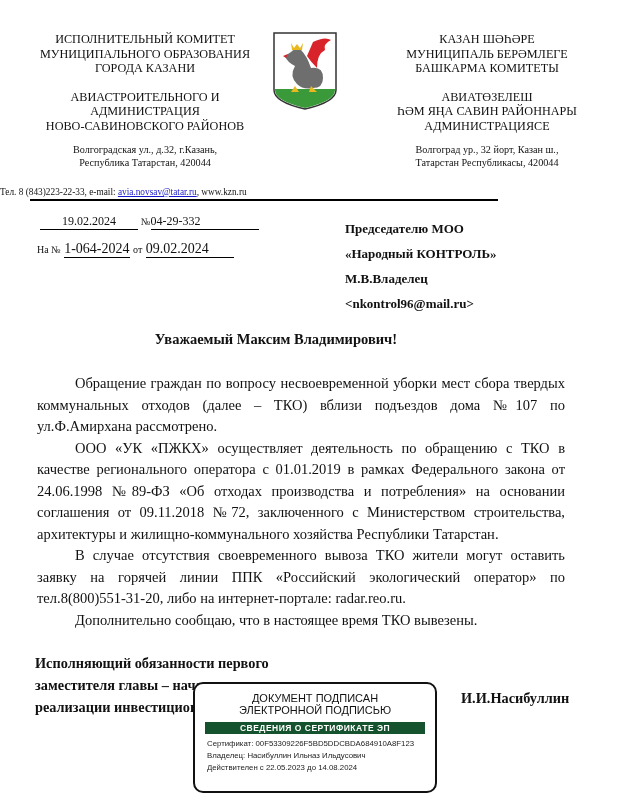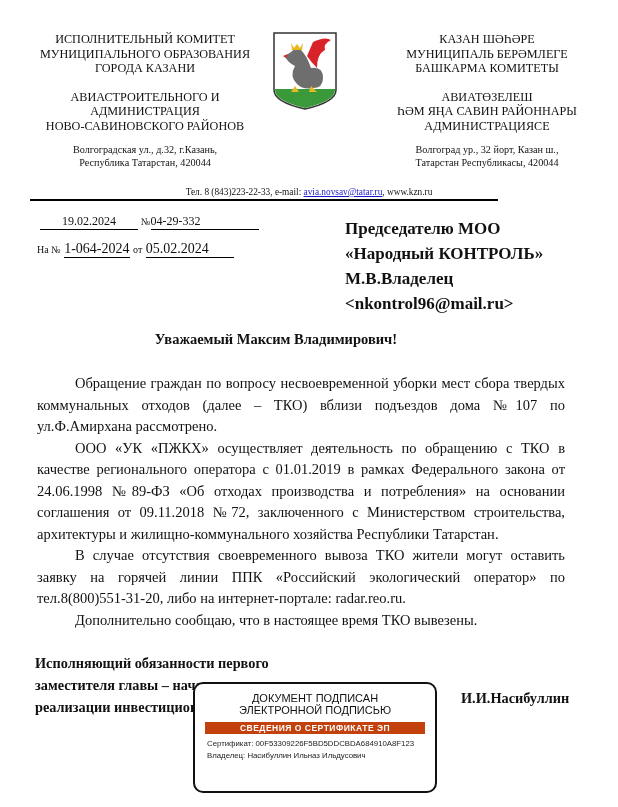--- a/index.html
+++ b/index.html
@@ -3,35 +3,35 @@
 <meta charset="utf-8">
 <style>
   html, body { margin:0; padding:0; background:#fff; }
   body { width:618px; height:807px; position:relative; overflow:hidden;
          font-family:"Liberation Serif", serif; color:#111; }
   .abs { position:absolute; }
   .hdr { text-align:center; font-size:12.2px; line-height:14.5px; text-transform:none; }
   .hdr .blk { margin:0; }
   .hdr .gap { height:14px; }
   .hdr .addr { font-size:10.2px; line-height:13px;font-family:Liberation Serif, serif; }
-  .contacts { left:0; width:618px; top:187px; text-align:center; font-size:9.3px; }
+  .contacts { left:0; width:618px; top:187px; font-size:9.3px; }
   .contacts a { color:#1a1acc; text-decoration:underline; }
   .rule { left:30px; width:468px; top:199px; height:2px; background:#000; }
   .reg { font-size:12px; }
   .u { border-bottom:1px solid #000; display:inline-block; }
-  .recipient { left:345px; top:216px; font-weight:bold; font-size:17px; line-height:25px; }
+  .recipient { left:345px; top:216px; font-weight:bold; font-size:13px; line-height:25px; }
   .salute { left:0; width:552px; top:331px; text-align:center; font-weight:bold; font-size:14.5px; }
   .body { left:37px; width:528px; top:373px; font-size:14.5px; line-height:21.5px; text-align:justify; }
   .body p { margin:0; text-indent:38px; }
   .sign { left:35px; top:652px; font-weight:bold; font-size:14.3px; line-height:22px; }
   .signer { left:461px; top:690px; font-weight:bold; font-size:14.3px; }
   .stamp { left:193px; top:682px; width:240px; height:107px; border:2px solid #111; border-radius:10px;
            background:#fff; font-family:"Liberation Sans", sans-serif; }
   .stamp .t1 { text-align:center; font-size:11px; line-height:12px; margin-top:8px; }
-  .stamp .bar { margin:6px 10px 4px 10px; background:#c2410c; color:#fff; text-align:center;
+  .stamp .bar { margin:6px 10px 4px 10px; background:#14532d; color:#fff; text-align:center;
                 font-size:8.5px; font-weight:bold; letter-spacing:0.5px; padding:1px 0; }
   .stamp .ln { font-size:7.8px; line-height:12px; margin-left:12px; color:#222; }
 </style>
 </head>
 <body>
 
 <div class="abs hdr" style="left:20px; width:250px; top:32px;">
   <div class="blk">ИСПОЛНИТЕЛЬНЫЙ КОМИТЕТ</div>
   <div class="blk">МУНИЦИПАЛЬНОГО ОБРАЗОВАНИЯ</div>
   <div class="blk">ГОРОДА КАЗАНИ</div>
@@ -75,21 +75,21 @@
 <div class="abs rule"></div>
 
 <div class="abs reg" style="left:40px; top:214px;">
   <span class="u" style="width:98px; text-align:center;">19.02.2024</span>
   <span style="font-size:10px">№</span><span class="u" style="width:108px;">04-29-332</span>
 </div>
 <div class="abs" style="left:37px; top:241px; font-size:14px;">
   <span style="font-size:10px">На №</span>
   <span class="u">1-064-2024</span>
   <span style="font-size:10px">от</span>
-  <span class="u" style="width:88px;">05.02.2024</span>
+  <span class="u" style="width:88px;">09.02.2024</span>
 </div>
 
 <div class="abs recipient">
   <div>Председателю МОО</div>
   <div>«Народный КОНТРОЛЬ»</div>
   <div>М.В.Владелец</div>
   <div>&lt;nkontrol96@mail.ru&gt;</div>
 </div>
 
 <div class="abs salute">Уважаемый Максим Владимирович!</div>
@@ -109,13 +109,14 @@
 <div class="abs signer">И.И.Насибуллин</div>
 
 <div class="abs stamp">
   <div class="t1">
     <div>ДОКУМЕНТ ПОДПИСАН</div>
     <div>ЭЛЕКТРОННОЙ ПОДПИСЬЮ</div>
   </div>
   <div class="bar">СВЕДЕНИЯ О СЕРТИФИКАТЕ ЭП</div>
   <div class="ln">Сертификат: 00F53309226F5BD5DDCBDA684910A8F123</div>
   <div class="ln">Владелец: Насибуллин Ильназ Ильдусович</div>
+  <div class="ln">Действителен с 22.05.2023 до 14.08.2024</div>
 </div>
 
 </body></html>

